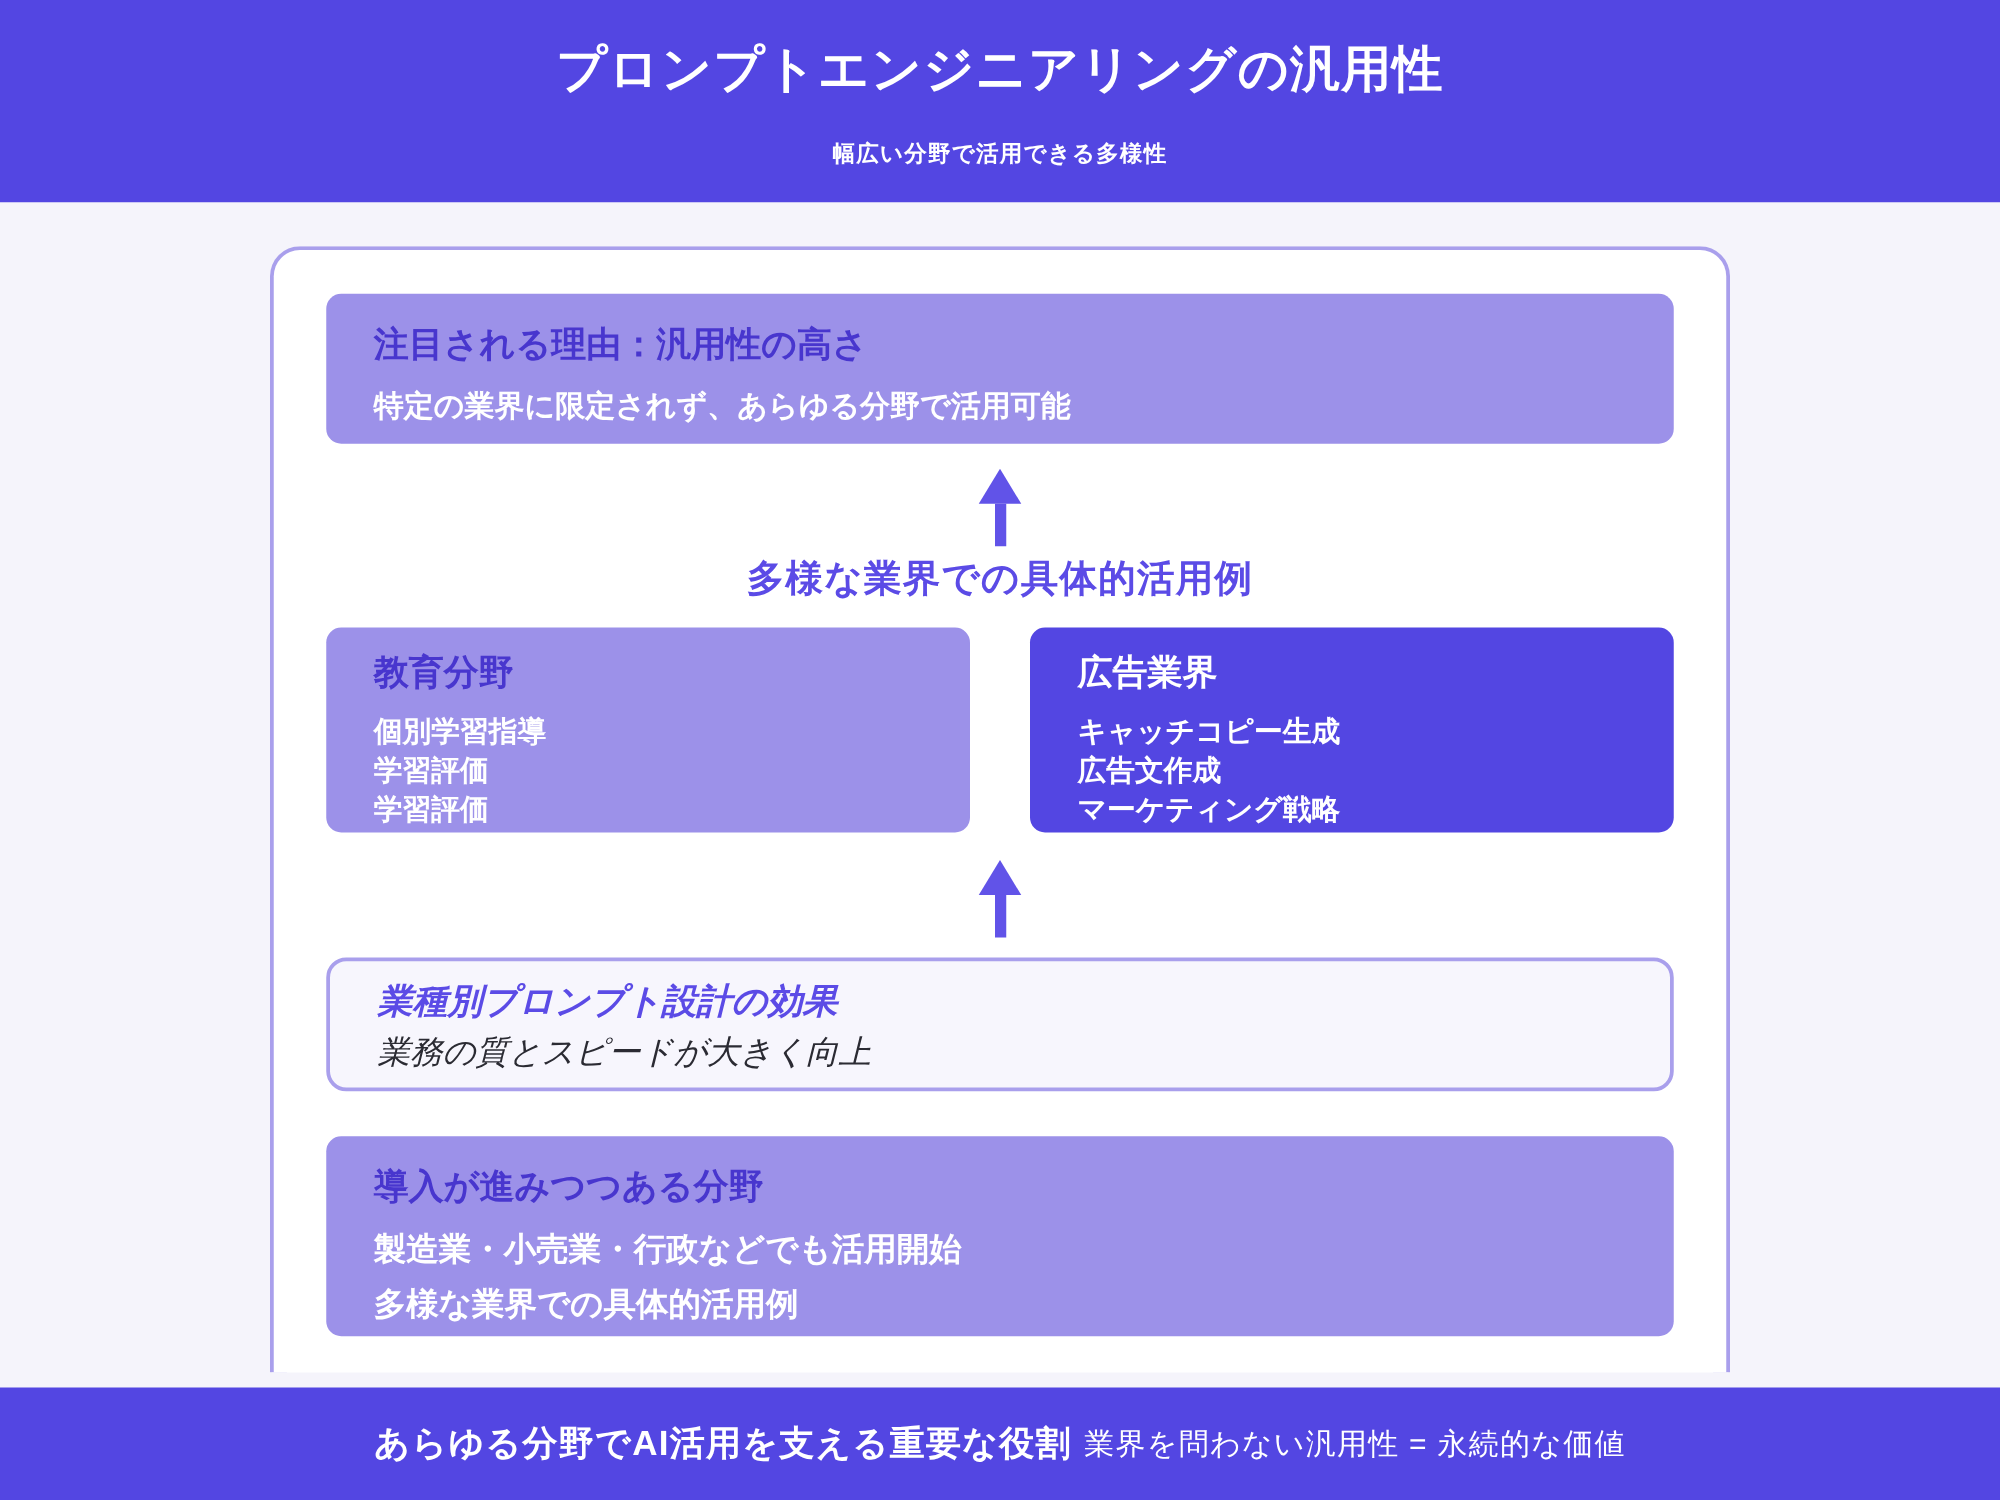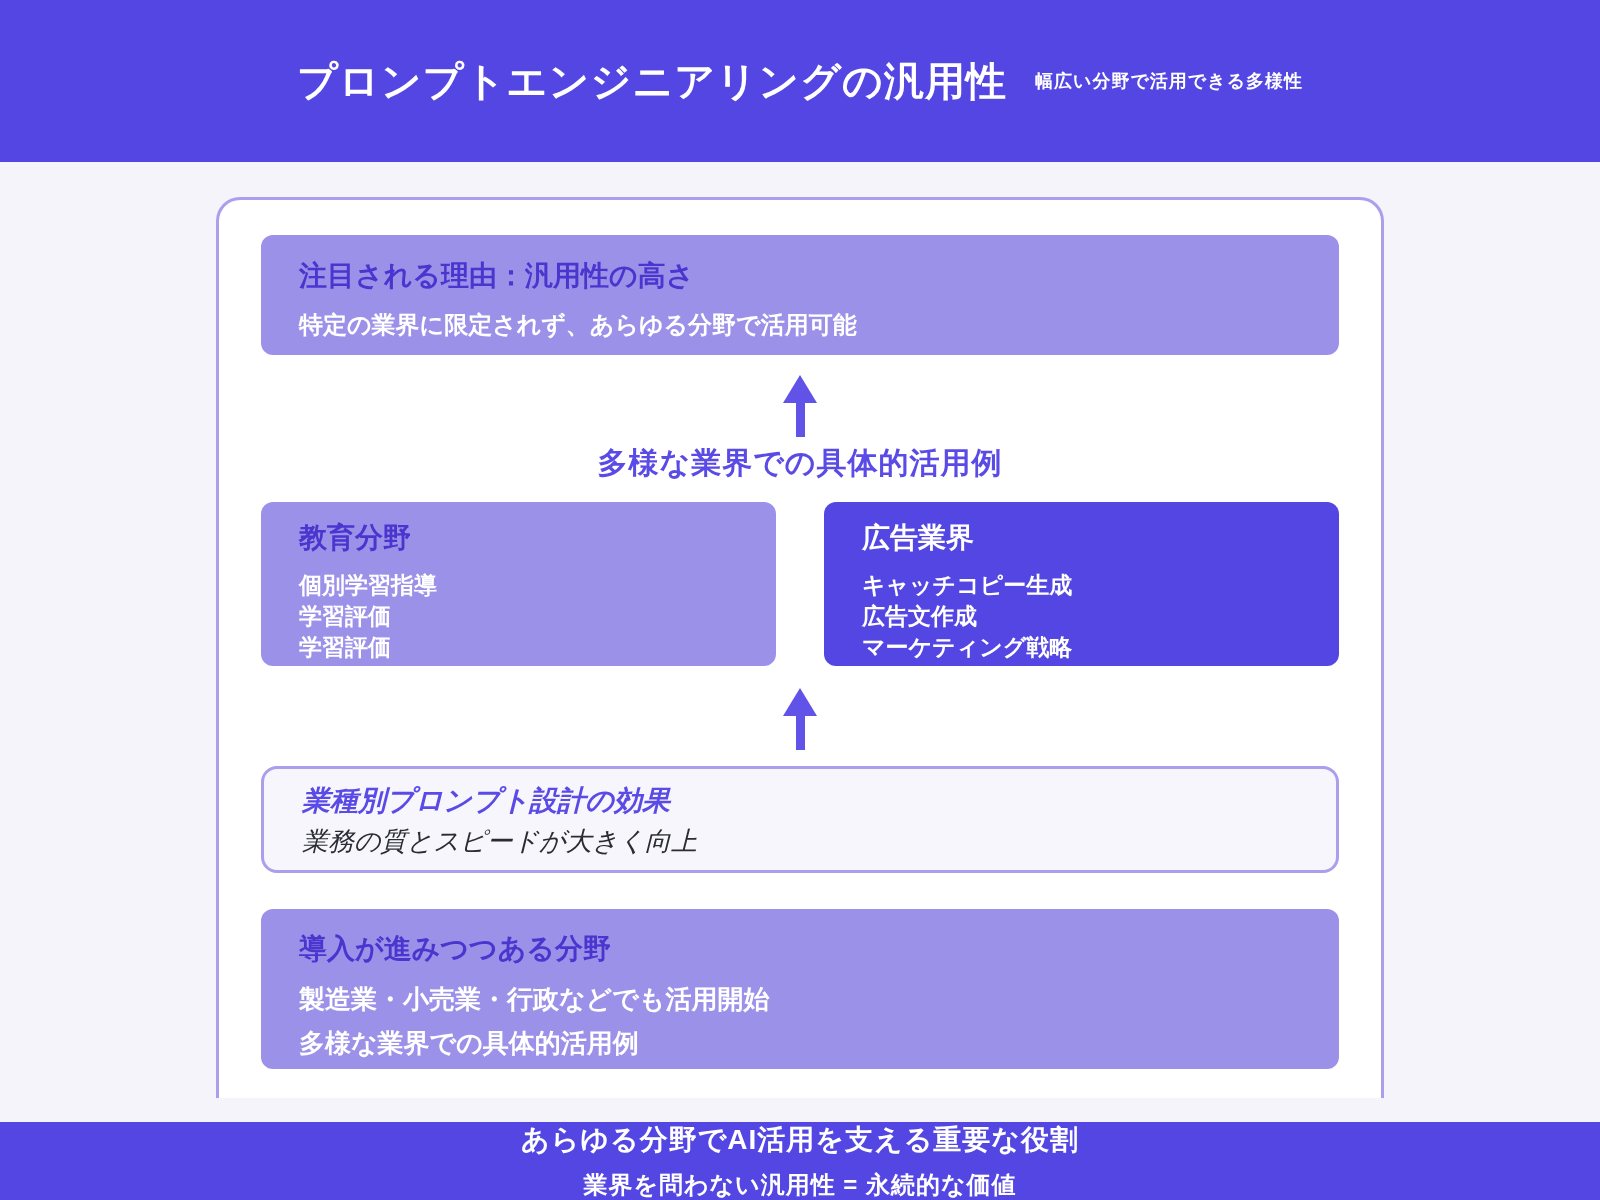--- a/index.html
+++ b/index.html
@@ -19,21 +19,21 @@
     font-family:"Liberation Sans","DejaVu Sans",sans-serif;
     background:var(--page-bg);
     display:flex;flex-direction:column;
     overflow:hidden;
   }
 
   
   .banner{
     height:162px;flex:0 0 auto;
     background:var(--primary);
-    display:flex;flex-direction:row;align-items:center;justify-content:center;
+    display:flex;flex-direction:column;align-items:center;justify-content:center;
     gap:28px;color:#fff;
   }
   .banner-title{font-size:40px;font-weight:bold;letter-spacing:1px;}
   .banner-sub{font-size:18px;font-weight:bold;letter-spacing:1px;}
 
   
   .main{
     flex:1 1 auto;
     background:var(--page-bg);
     display:flex;justify-content:center;align-items:flex-start;
@@ -93,27 +93,27 @@
     margin-top:36px;height:160px;
     background:var(--light);border-radius:12px;
     padding:22px 38px;
   }
   .adoption-title{font-size:28px;font-weight:bold;color:var(--title-on-light);line-height:36px;}
   .adoption-lines{margin-top:10px;}
   .adoption-lines div{font-size:26px;font-weight:bold;color:#ffffff;line-height:44px;}
 
   
   .footer{
-    height:78px;flex:0 0 auto;
+    height:90px;flex:0 0 auto;
     background:var(--primary);
-    display:flex;flex-direction:column;align-items:center;justify-content:center;
+    display:flex;flex-direction:row;align-items:center;justify-content:center;
     gap:10px;color:#fff;position:relative;z-index:2;
   }
   .footer-line1{font-size:28px;font-weight:bold;letter-spacing:1px;}
-  .footer-line2{font-size:24px;font-weight:bold;letter-spacing:1px;}
+  .footer-line2{font-size:24px;font-weight:normal;letter-spacing:1px;}
 </style>
 </head>
 <body>
 
 <header class="banner">
   <div class="banner-title">プロンプトエンジニアリングの汎用性</div>
   <div class="banner-sub">幅広い分野で活用できる多様性</div>
 </header>
 
 <main class="main">

